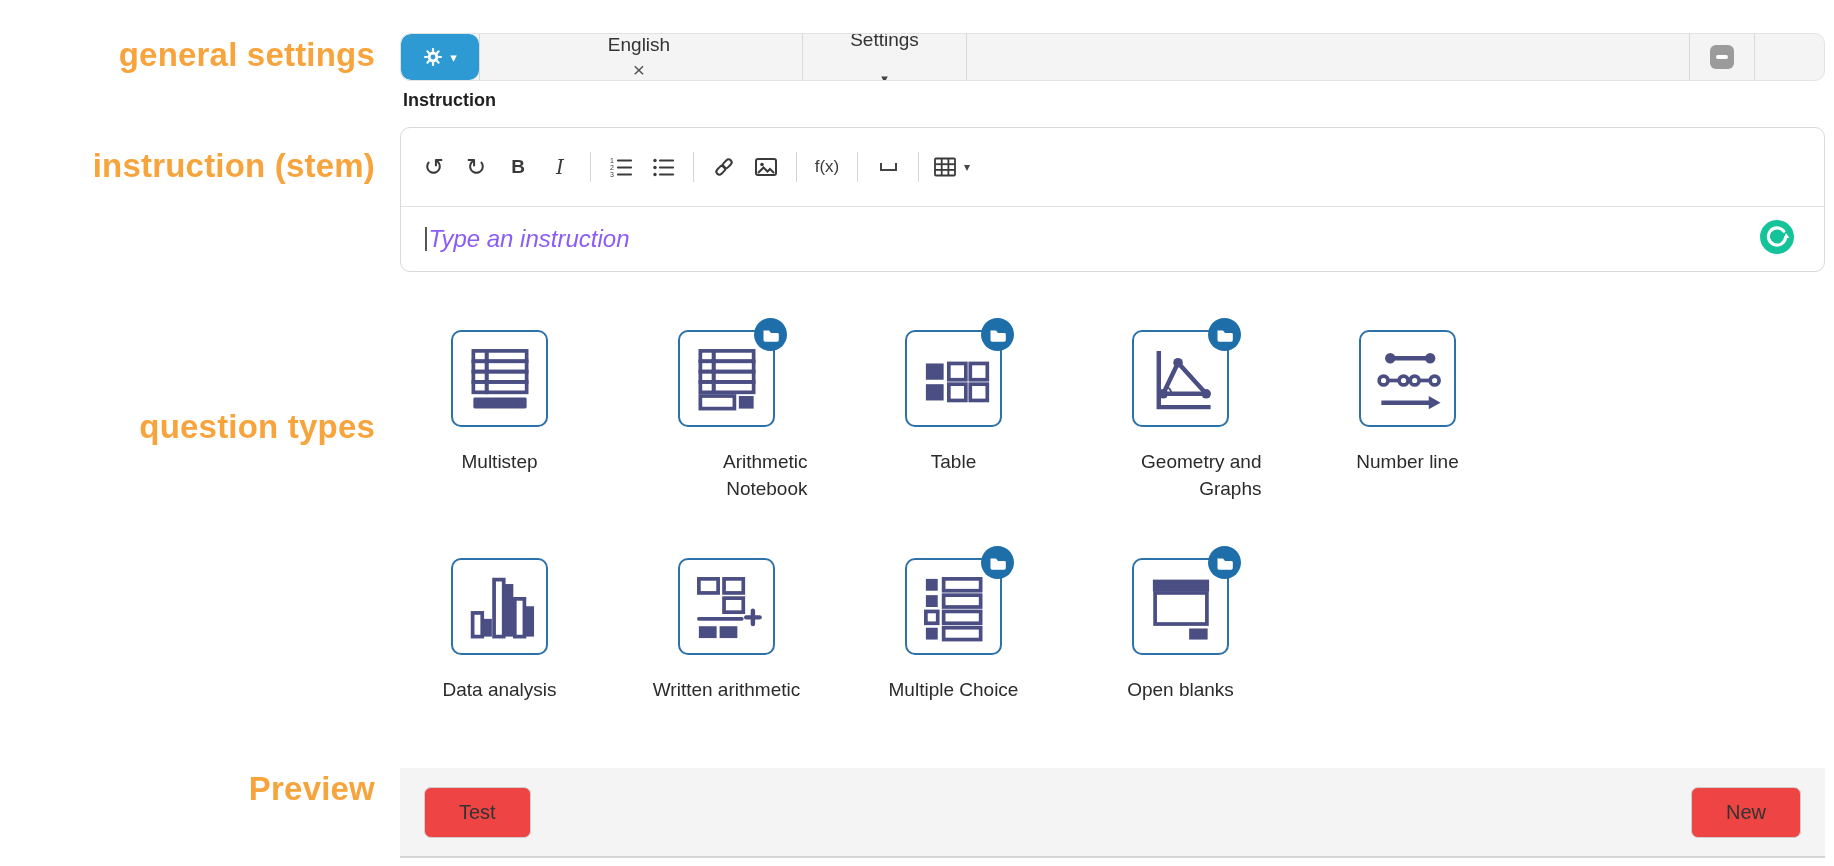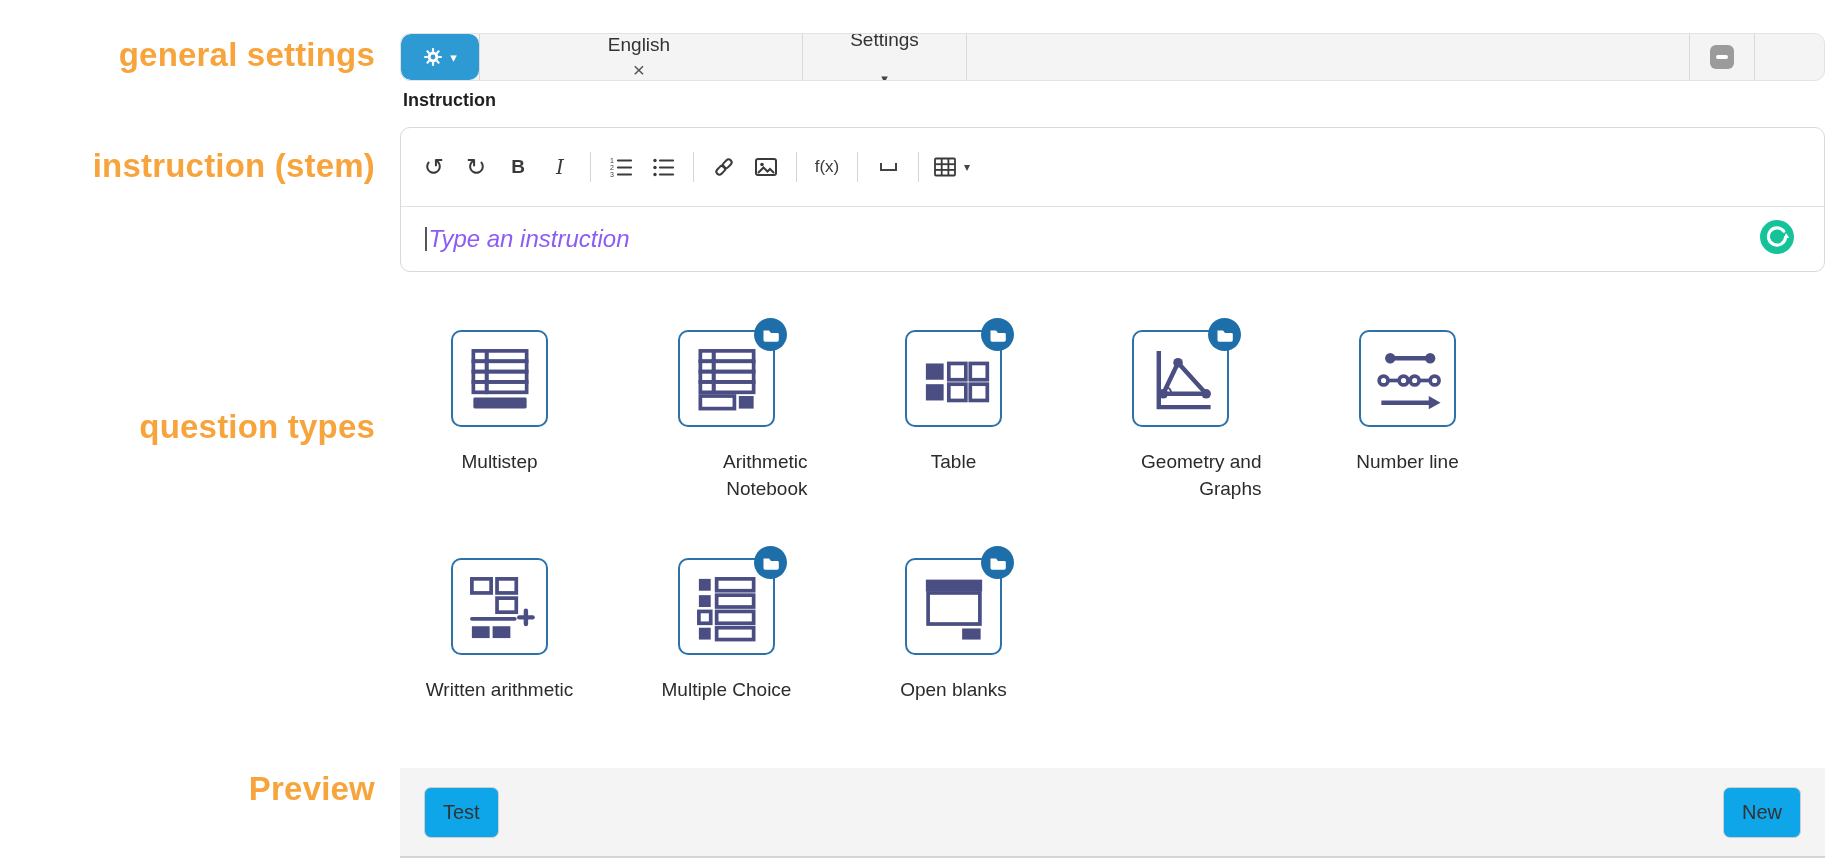--- a/index.html
+++ b/index.html
@@ -66,22 +66,22 @@
           border-radius:10px; background:#fff; display:flex; align-items:center;
           justify-content:center; }
   .badge { position:absolute; top:-14px; right:-14px; width:33px; height:33px; }
   .tile-label { margin-top:22px; font-size:19px; color:#2b2b2b; text-align:right;
                 max-width:162px; line-height:1.4; }
 
   
   .preview-bar { position:absolute; left:400px; top:768px; width:1425px; height:90px;
                  background:#f4f4f4; border-bottom:2px solid #d4d4d4; display:flex;
                  align-items:center; justify-content:space-between; padding:0 24px; }
-  .pv-btn { background:#0ea5e9; border:1px solid #cfcfcf; border-radius:7px;
-            padding:13px 18px; font-size:20px; color:#333; cursor:pointer;
+  .pv-btn { background:#ef4444; border:1px solid #cfcfcf; border-radius:7px;
+            padding:13px 34px; font-size:20px; color:#333; cursor:pointer;
             font-family:"Liberation Sans", sans-serif; }
 </style>
 </head>
 <body>
 
 <div class="canvas">
 
   <div class="annot" style="top:36px">general settings</div>
   <div class="annot" style="top:147px">instruction (stem)</div>
   <div class="annot" style="top:408px">question types</div>
@@ -309,20 +309,35 @@
           <line x1="14" y1="82" x2="80" y2="82" stroke="#4A4E82" stroke-width="6"></line>
           <polygon points="78,73 94,82 78,91" fill="#4A4E82"></polygon>
         </svg>
       </div>
       <div class="tile-label">Number line</div>
     </div>
   </div>
 
   <div class="tiles-row tiles-row-2">
 
+    <div class="qcell">
+      <div class="tile">
+        <svg width="74" height="74" viewBox="0 0 100 100">
+          <g fill="none" stroke="#4A4E82" stroke-width="5">
+            <rect x="13" y="58" width="13" height="32"></rect>
+            <rect x="42" y="13" width="13" height="77"></rect>
+            <rect x="70" y="39" width="13" height="51"></rect>
+          </g>
+          <rect x="26" y="66" width="13" height="24" fill="#4A4E82"></rect>
+          <rect x="55" y="19" width="13" height="71" fill="#4A4E82"></rect>
+          <rect x="83" y="49" width="13" height="41" fill="#4A4E82"></rect>
+        </svg>
+      </div>
+      <div class="tile-label">Data analysis</div>
+    </div>
 
     <div class="qcell">
       <div class="tile">
         <svg width="74" height="74" viewBox="0 0 100 100">
           <g fill="none" stroke="#4A4E82" stroke-width="5">
             <rect x="12" y="12" width="26" height="19"></rect>
             <rect x="46" y="12" width="26" height="19"></rect>
             <rect x="46" y="38" width="26" height="19"></rect>
           </g>
           <line x1="12" y1="66" x2="70" y2="66" stroke="#4A4E82" stroke-width="5" stroke-linecap="round"></line>

